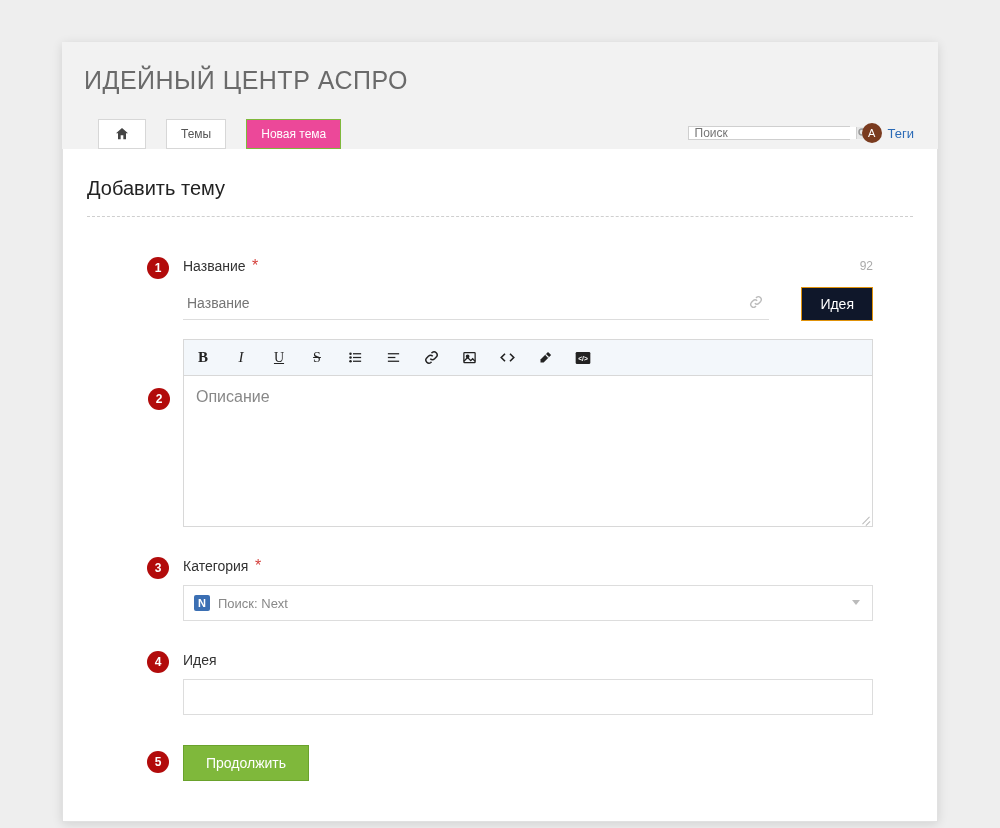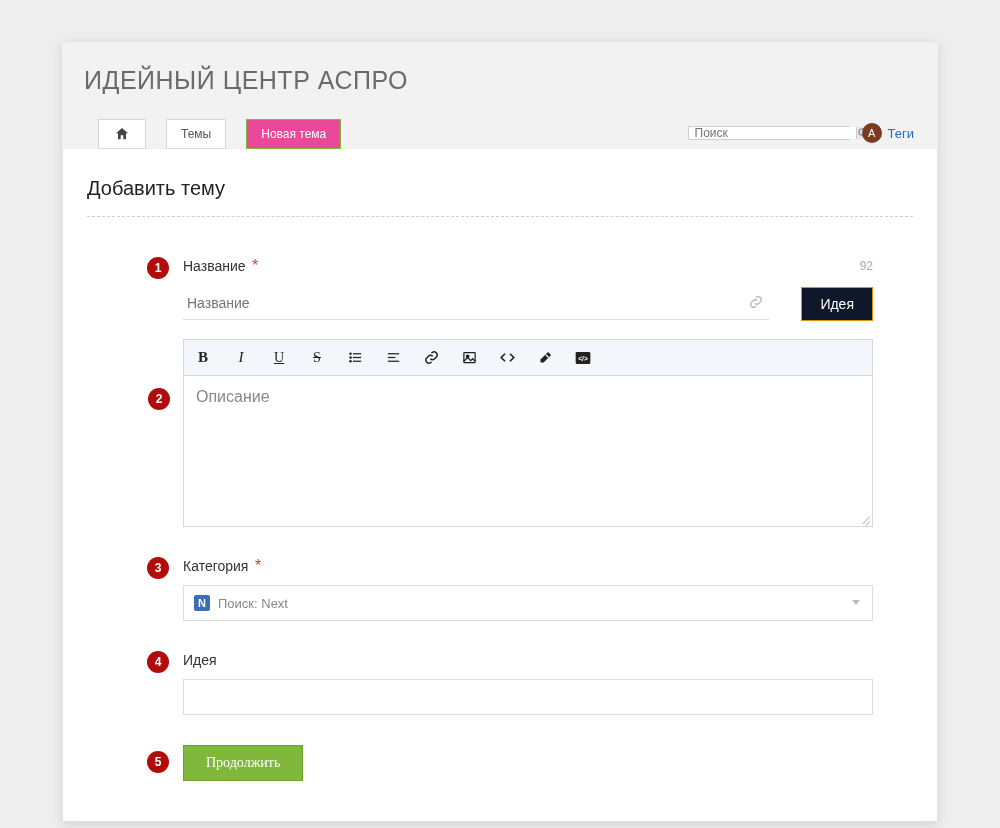--- a/index.html
+++ b/index.html
@@ -235,21 +235,20 @@
     outline: none;
   }
   .submit-btn {
     background: #7fb83b;
     border: 1px solid #6aa22c;
     color: #fff;
     font-size: 14px;
     height: 36px;
     padding: 0 22px;
     cursor: pointer;
-    font-family: Liberation Serif, serif;
   }
   svg { display:block; }
 </style>
 </head>
 <body>
 
 <div class="frame">
 
   <div class="header-title">ИДЕЙНЫЙ ЦЕНТР АСПРО</div>
 

